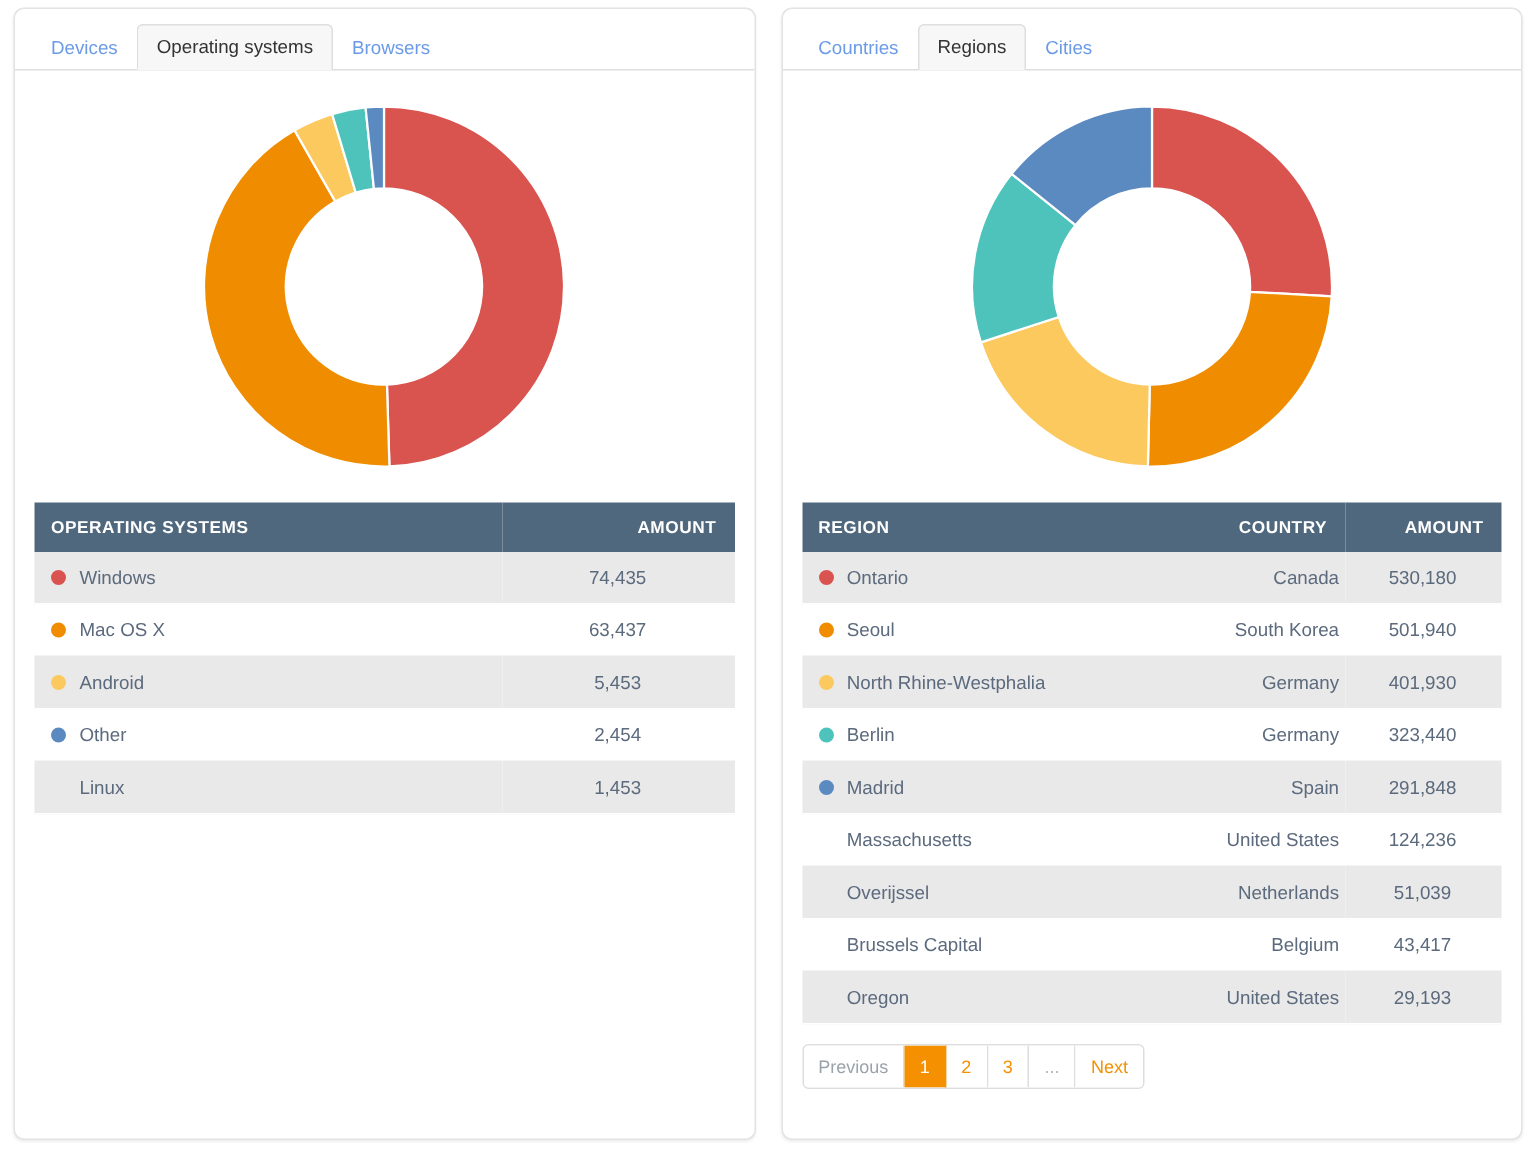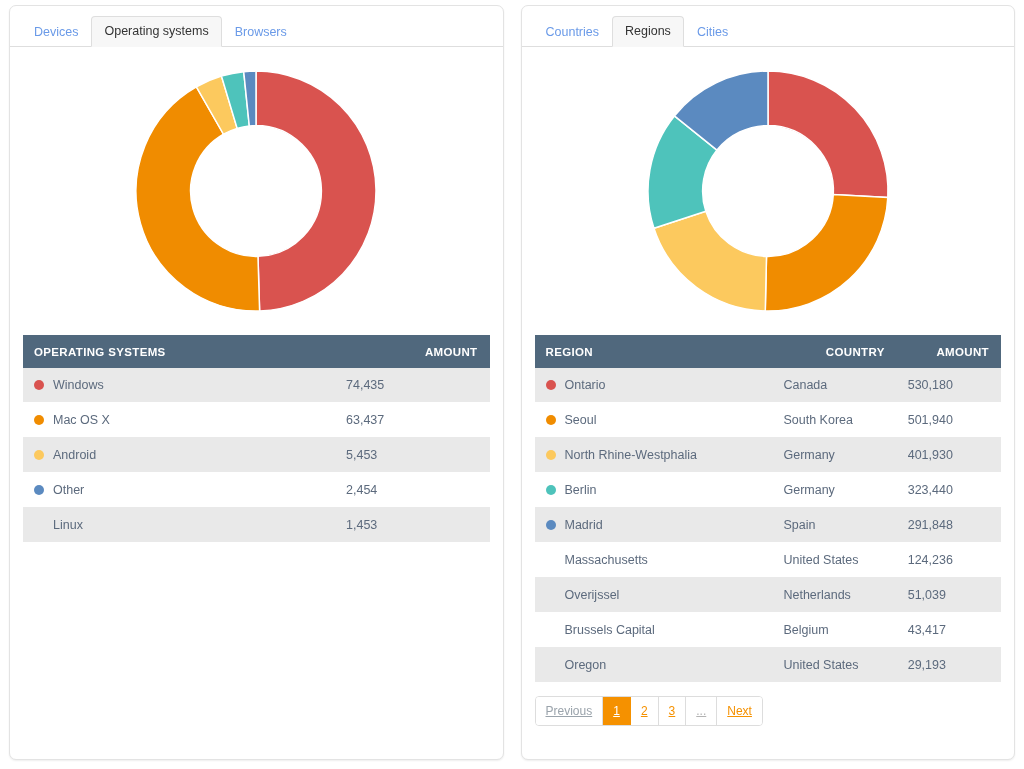--- a/index.html
+++ b/index.html
@@ -88,22 +88,22 @@
     font-size: 12.5px;
     color: #5c6a7d;
     padding: 10px 10px 10px 11px;
     height: 33.5px;
     border-bottom: 1px solid #ffffff;
     vertical-align: middle;
     white-space: nowrap;
   }
   tbody tr:nth-child(odd) td { background: #e9e9e9; }
   tbody tr:nth-child(even) td { background: #ffffff; border-bottom: 1px solid #e9e9e9; }
-  tbody td.num { text-align: left; padding-right: 12px; font-size: 12.5px; }
-  tbody td.ctry { padding-right: 4px; }
+  tbody td.num { text-align: center; padding-right: 12px; font-size: 12.5px; }
+  tbody td.ctry { text-align: right; padding-right: 4px; }
   .dotcell { display: flex; align-items: center; }
   .dot {
     width: 10px; height: 10px;
     border-radius: 50%;
     display: inline-block;
     margin-right: 9px;
     flex: 0 0 10px;
   }
   .dot.blank { background: transparent; }
 
@@ -119,21 +119,20 @@
   .pg {
     font-size: 12px;
     color: #f59100;
     padding: 6px 10px;
     line-height: 16px;
     border-right: 1px solid #dddddd;
     background: #fff;
     cursor: pointer;
     min-width: 22px;
     text-align: center;
-    text-decoration: underline;
   }
   .pg:last-child { border-right: none; }
   .pg.disabled { color: #9aa3ab; cursor: default; }
   .pg.active { background: #f59100; color: #ffffff; border-right-color: #f59100; }
   .pg.dots { color: #b3b3b3; cursor: default; }
 </style>
 </head>
 <body>
 
 <div class="page">

